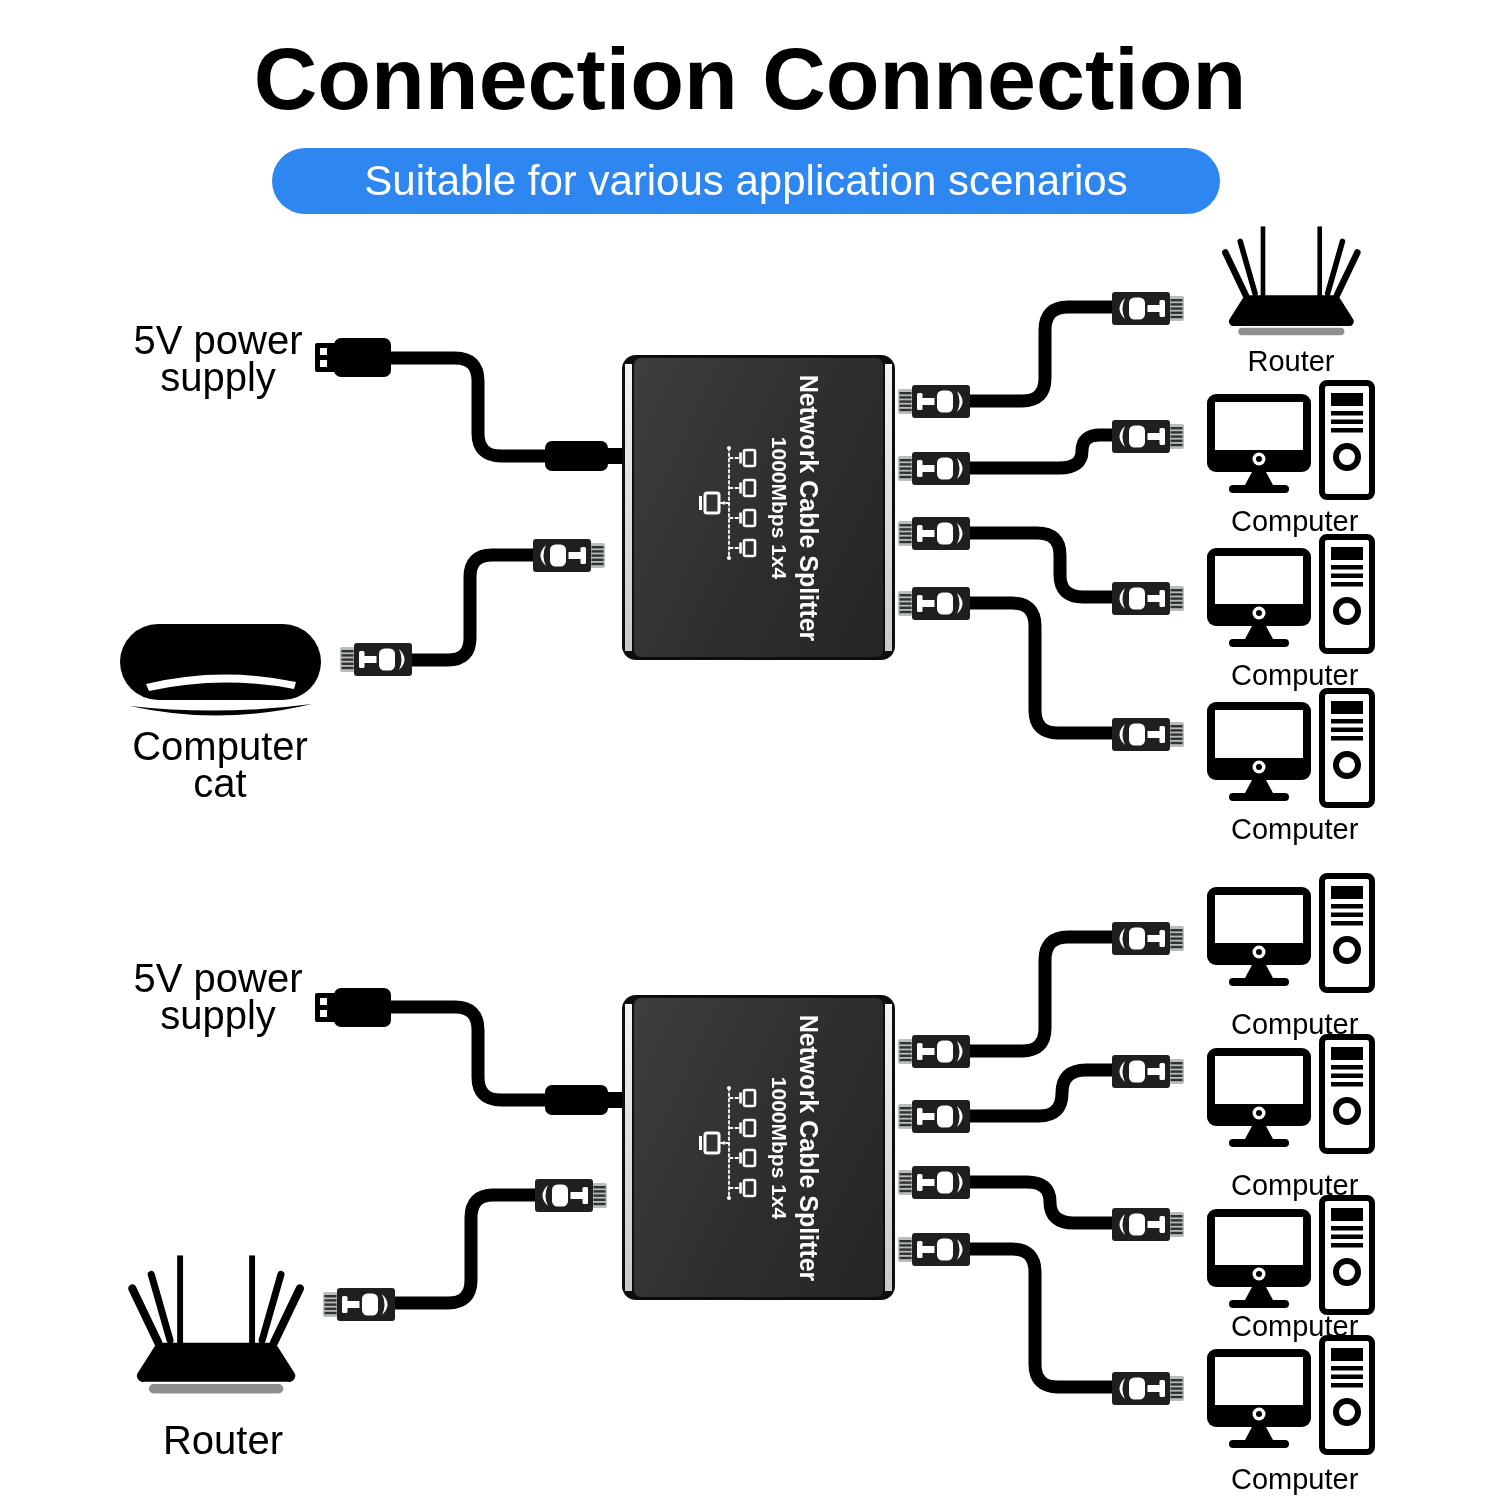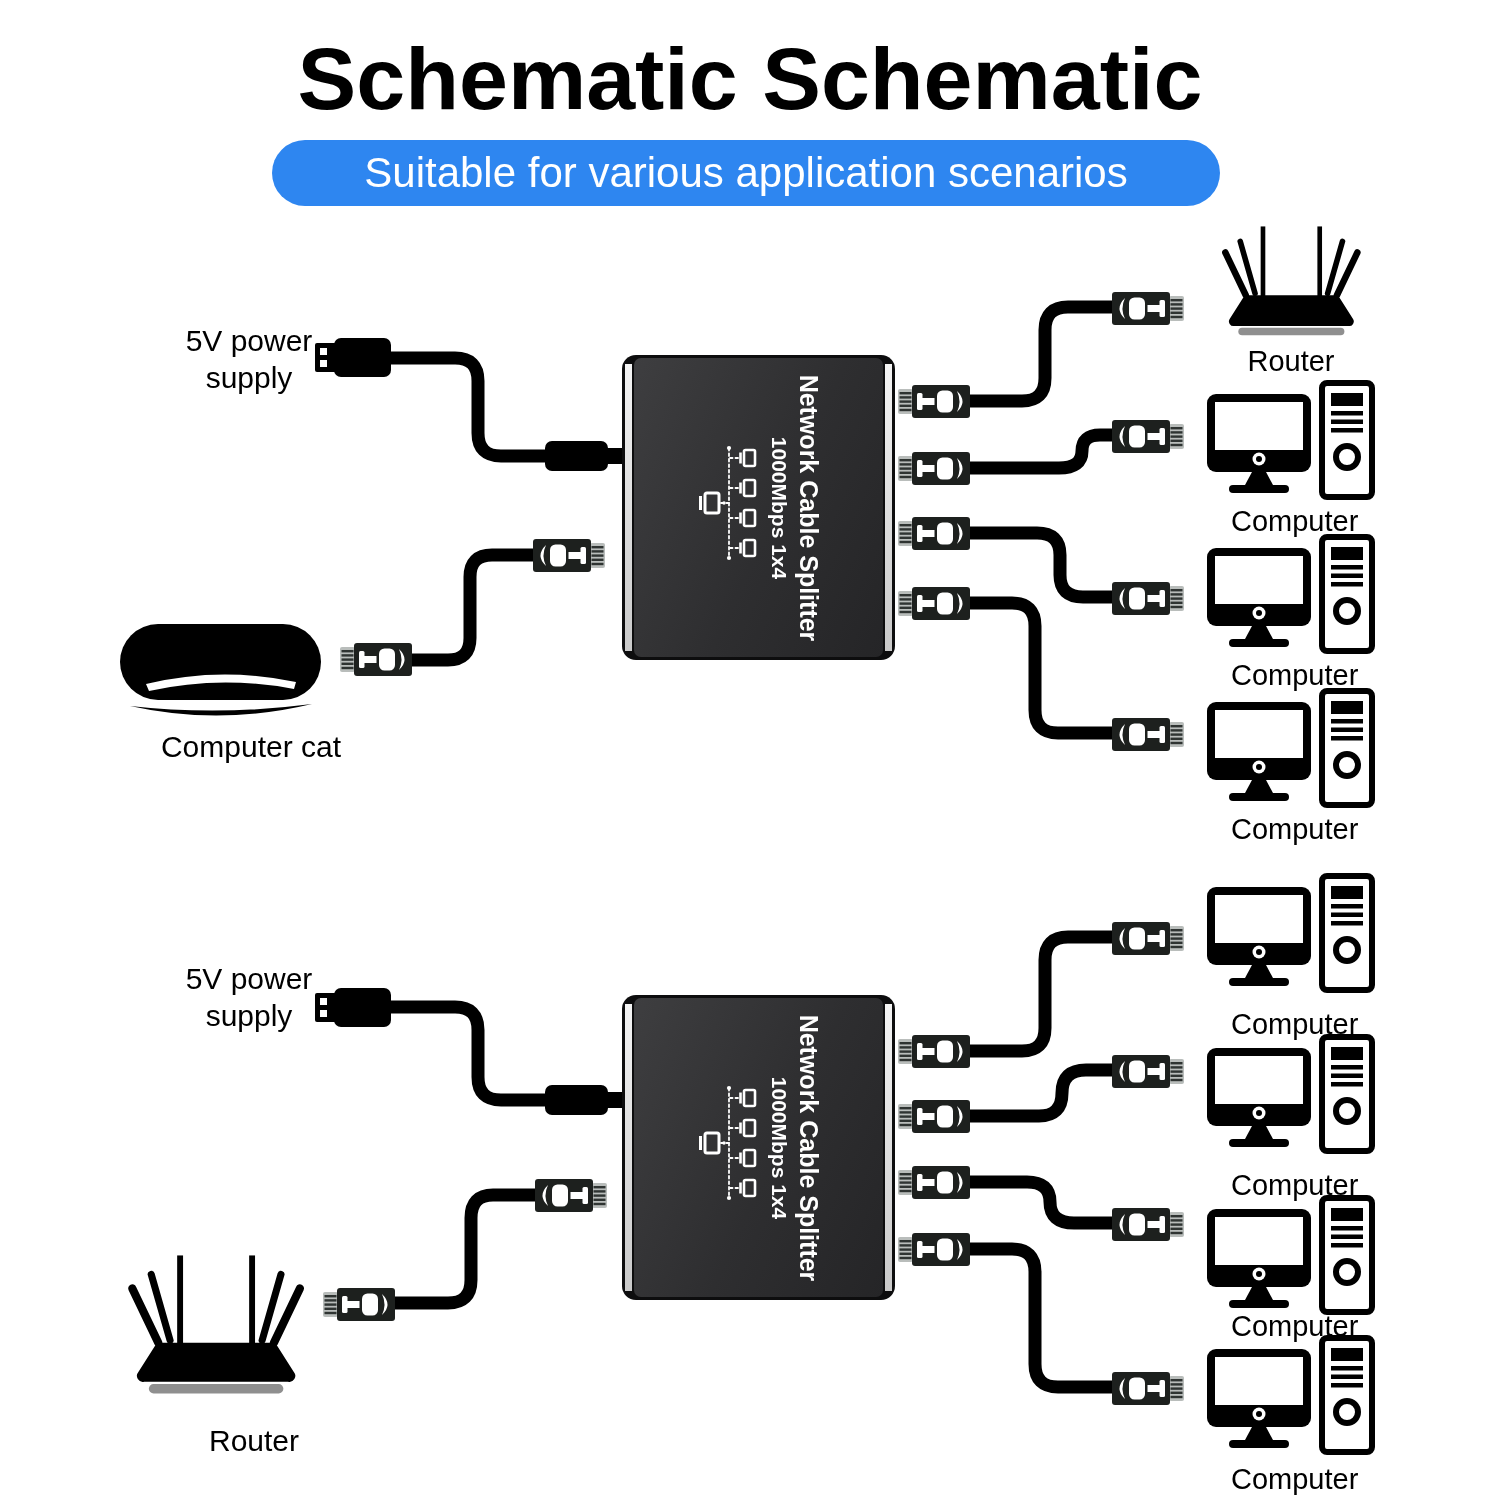--- a/index.html
+++ b/index.html
@@ -6,27 +6,27 @@
   #stage {
     position:relative; width:1500px; height:1500px; overflow:hidden;
     background:#ffffff; font-family:"Liberation Sans", sans-serif;
   }
   .abs { position:absolute; }
   #page-title {
     top:28px; left:0; width:1500px; text-align:center;
     font-size:88px; font-weight:bold; color:#000; letter-spacing:0px;
   }
   #subtitle-pill {
-    left:272px; top:140px; width:948px; height:66px;
+    left:272px; top:148px; width:948px; height:66px;
     background:#2e86f0; border-radius:33px;
     display:flex; align-items:center; justify-content:center;
   }
   #subtitle-pill .sub-text { color:#ffffff; font-size:42px; }
   .dev-label { color:#000; text-align:center; }
-  .lbl-30 { font-size:30px; line-height:37px;margin-left:31px; }
+  .lbl-30 { font-size:40px; line-height:37px; }
   .lbl-29 { font-size:29px; line-height:34px; }
   
   .splitter-box {
     width:273px; height:305px; background:#0d0d0e; border-radius:14px;
   }
   .splitter-box .strip {
     position:absolute; top:9px; bottom:9px; width:7px;
     background:linear-gradient(to bottom,#f4f4f4,#c9c9c9);
   }
   .splitter-box .strip.left { left:3px; }
@@ -280,21 +280,21 @@
             </g>
           </g>
           <circle cx="6" cy="28" r="2.1" fill="#fff"></circle>
           <circle cx="116" cy="28" r="2.1" fill="#fff"></circle>
           <circle cx="61" cy="33" r="1.8" fill="#fff"></circle>
         </svg>
       </div>
     </div>
   </div>
 
-  <div class="abs" id="page-title">Schematic Schematic</div>
+  <div class="abs" id="page-title">Connection Connection</div>
   <div class="abs" id="subtitle-pill">
     <span class="sub-text">Suitable for various application scenarios</span>
   </div>
 
   <div class="abs dev-label lbl-30" style="left:118px;top:322px;width:200px">
     <div>5V power</div>
     <div>supply</div>
   </div>
   <div class="abs dev-label lbl-30" style="left:110px;top:728px;width:220px">Computer cat</div>
   <div class="abs dev-label lbl-29" style="left:1196px;top:344px;width:190px">Router</div>

